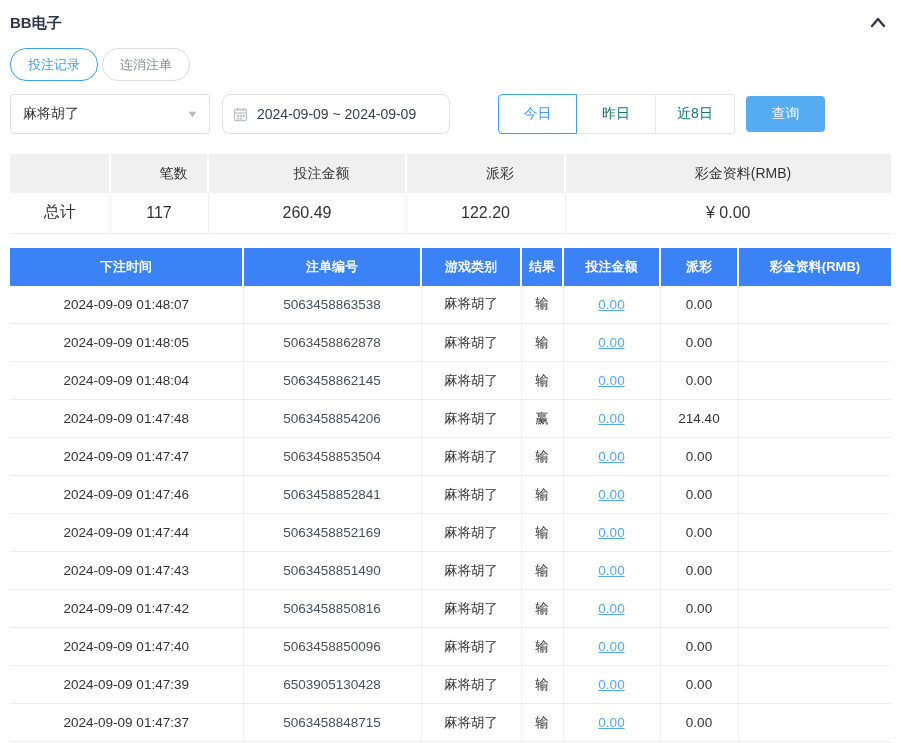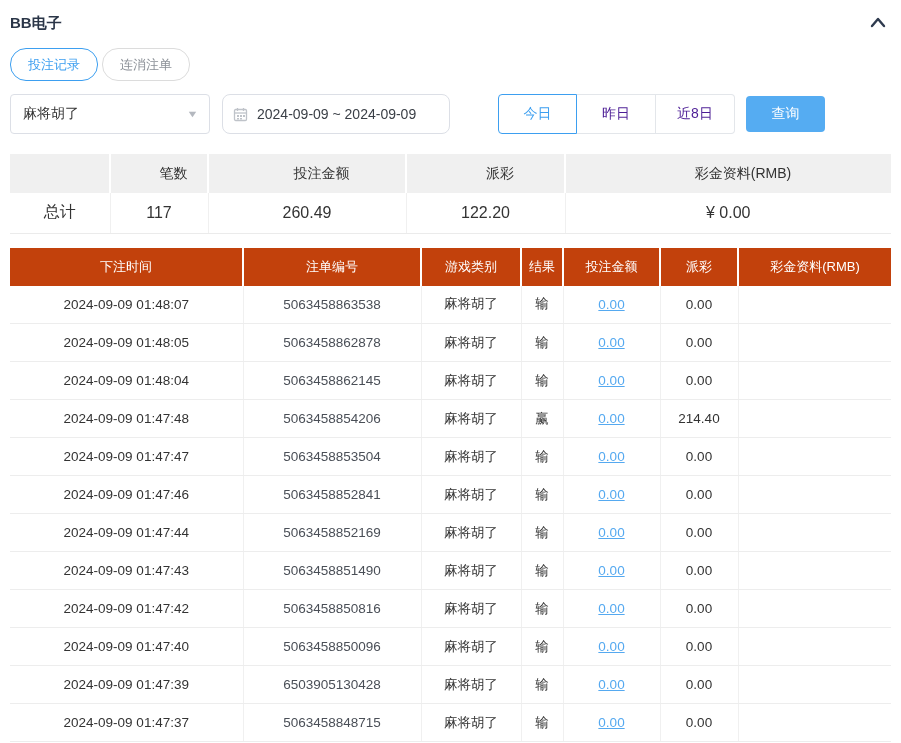--- a/index.html
+++ b/index.html
@@ -41,21 +41,21 @@
   .date-input {
     margin-left: 12px; width: 228px; height: 40px;
     border: 1px solid #dcdfe6; border-radius: 8px; background: #fff;
     display: flex; align-items: center; padding: 0 10px; gap: 9px;
     font-size: 14px; color: #3a3f46; cursor: pointer;
   }
   .segmented { margin-left: 9px; display: flex; }
   .seg {
     width: 79px; height: 40px; background: #fff;
     border: 1px solid #e3e6ea; border-left-width: 0;
-    font-size: 14px; color: #4c1d95; cursor: pointer; font-family: inherit;
+    font-size: 14px; color: #0f766e; cursor: pointer; font-family: inherit;
   }
   .seg:first-child { border-left-width: 1px; border-radius: 4px 0 0 4px; margin-left: 39px; }
   .seg:last-child { border-radius: 0 4px 4px 0; text-align: center; }
   .seg.active { border: 1px solid #3d9ff0; color: #3d9ff0; }
   .search-btn {
     margin-left: 11px; width: 79px; height: 36px;
     background: #55acf2; color: #fff; border: none; border-radius: 4px;
     font-size: 14px; cursor: pointer; font-family: inherit;
   }
 
@@ -72,22 +72,22 @@
   .summary th:last-child { border-right: none; }
   .summary td {
     height: 40px; font-size: 16px; background: #fff;
     border-bottom: 1px solid #ebebeb; border-right: 1px solid #f0f0f0;
   }
   .summary td:last-child { border-right: none; }
 
   
   .records { margin-top: 14px; }
   .records th {
-    background: #c2410c; height: 38px; color: #fff;
-    font-size: 13px; font-weight: normal; border-right: 2px solid #fff; margin-left: 21px;
+    background: #3b82f6; height: 38px; color: #fff;
+    font-size: 13px; font-weight: bold; border-right: 2px solid #fff; margin-left: 21px;
   }
   .records th:last-child { border-right: none; }
   .records td {
     height: 38px; font-size: 13.5px; background: #fff;
     border-bottom: 1px solid #ededed; border-right: 1px solid #f0f0f0;
   }
   .records td:last-child { border-right: none; }
   .records td.cell-order_id { color: #4a4f57; }
   .bet-link { color: #55a9f0; text-decoration: underline; cursor: pointer; }
 </style>

